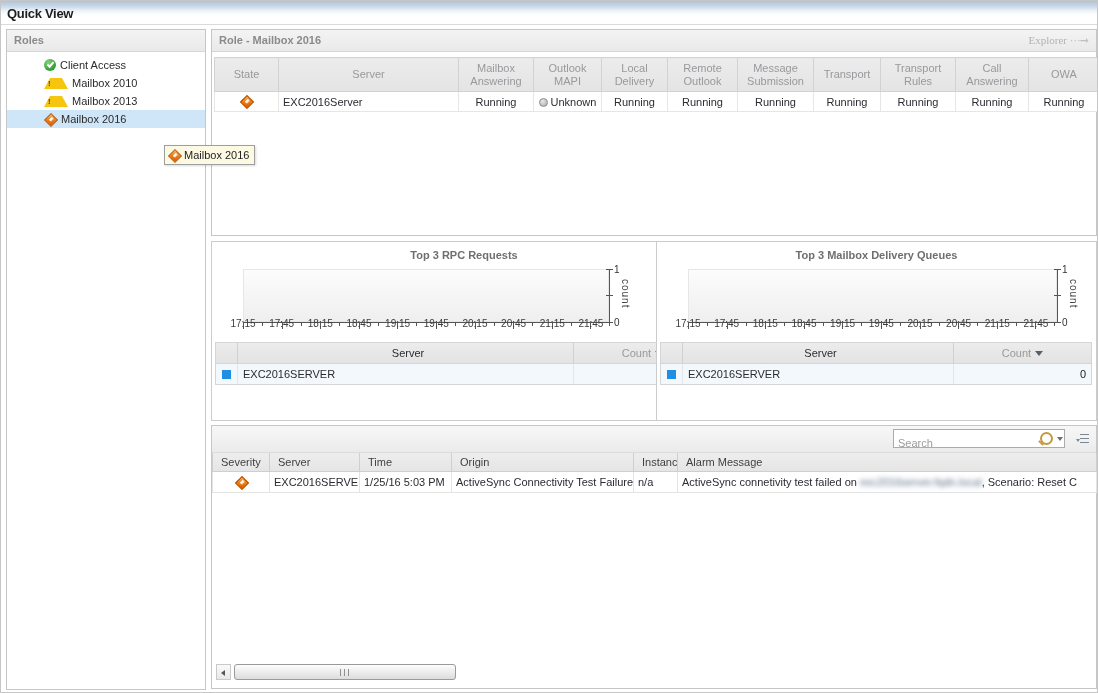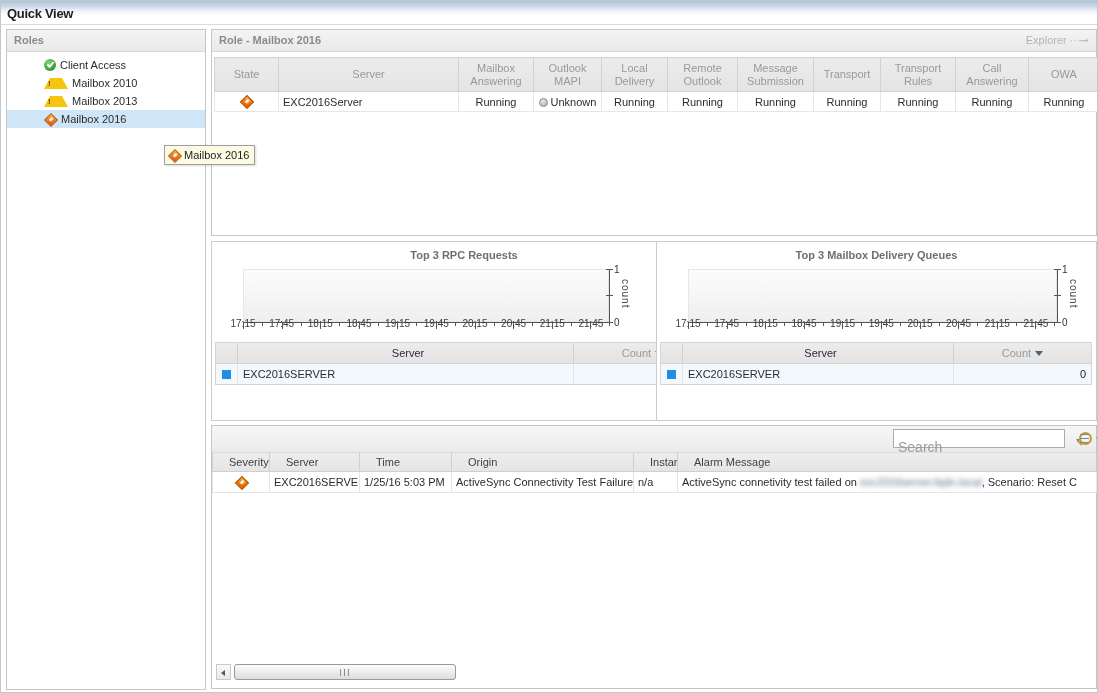--- a/index.html
+++ b/index.html
@@ -9,21 +9,21 @@
   
   .titlebar{position:absolute;left:0;top:0;width:100%;height:23px;
     background:linear-gradient(to bottom,#aec3d9 0,#c9d7e7 5px,#eef3f9 10px,#ffffff 14px);
     border-bottom:1px solid #dadada;}
   .titlebar .title{position:absolute;left:6px;top:5px;font-weight:bold;font-size:13px;color:#1d1d1d;letter-spacing:-0.3px;}
 
   
   .panel{position:absolute;background:#fff;border:1px solid #c6c6c6;box-sizing:border-box;}
   .panel-hdr{height:21px;line-height:21px;background:linear-gradient(#f4f4f4,#e9e9e9);
     border-bottom:1px solid #d6d6d6;padding:0 7px;font-weight:bold;color:#8a8a8a;position:relative;}
-  .explorer-link{position:absolute;right:8px;top:0;color:#b3b3b3;font-weight:normal;cursor:pointer;}
+  .explorer-link{position:absolute;right:8px;top:0;color:#b3b3b3;font-weight:normal;cursor:pointer;font-family:Liberation Serif, serif;}
   .explorer-link .dash-arrow{color:#c0c0c0;letter-spacing:-1px;font-size:11px;}
 
   
   .roles-panel{left:5px;top:28px;width:200px;height:661px;}
   .tree{padding-top:4px;}
   .tree-row{height:18px;display:flex;align-items:center;cursor:pointer;}
   .tree-row.selected{background:#cfe5f8;}
   .tree-row .lbl{margin-left:4px;color:#2b2b2b;}
   .indent0{padding-left:5px;} .indent1{padding-left:37px;}
   .expand-box{width:9px;height:9px;border:1px solid #9a9a9a;background:#fff;position:relative;margin-right:4px;flex:0 0 9px;}
@@ -95,33 +95,33 @@
   .c.cnt{width:137px;flex:0 0 137px;}
   .sq-blue{width:9px;height:9px;background:#1f8ee3;margin:0 auto;}
   .sort-desc{display:inline-block;width:0;height:0;border-left:4px solid transparent;border-right:4px solid transparent;
     border-top:5px solid #55606b;vertical-align:1px;margin-left:4px;}
 
   
   .alarms-panel{left:210px;top:424px;width:886px;height:264px;}
   .alarms-hdr{height:20px;line-height:20px;padding:0 6px;font-weight:bold;color:#4d4d4d;background:#fdfdfd;border-bottom:1px solid #e0e0e0;}
   .alarms-toolbar{position:relative;height:26px;background:linear-gradient(#f7f7f7,#ebebeb);border-bottom:1px solid #dcdcdc;}
   .searchbox{position:absolute;right:31px;top:3px;width:172px;height:19px;background:#fff;border:1px solid #ababab;box-sizing:border-box;display:flex;align-items:center;}
-  .searchbox input{border:none;outline:none;flex:1;height:15px;font-family:inherit;font-size:14px;color:#333;padding:17px 0 0 4px;background:transparent;}
+  .searchbox input{border:none;outline:none;flex:1;height:15px;font-family:inherit;font-size:11px;color:#333;padding:8px 0 0 4px;background:transparent;}
   .searchbox input::placeholder{color:#9b9b9b;}
   .mag{width:9px;height:9px;border:2px solid #c49a3c;border-radius:50%;position:relative;margin-right:2px;flex:0 0 9px;}
   .mag::after{content:"";position:absolute;left:-4px;top:8px;width:6px;height:2px;background:#c49a3c;transform:rotate(45deg);}
   .caret-down{width:0;height:0;border-left:3px solid transparent;border-right:3px solid transparent;border-top:4px solid #6f6f6f;margin:0 4px 0 2px;}
   .col-menu{position:absolute;right:7px;top:7px;width:13px;height:12px;cursor:pointer;}
   .col-menu i{position:absolute;right:0;height:1px;width:9px;background:#7d8792;}
   .col-menu i:nth-child(1){top:1px;} .col-menu i:nth-child(2){top:5px;} .col-menu i:nth-child(3){top:9px;}
   .col-menu::after{content:"";position:absolute;left:0;top:6px;width:0;height:0;border-left:2px solid transparent;border-right:2px solid transparent;border-top:3px solid #7d8792;}
 
   table.alarm-grid{border-collapse:collapse;table-layout:fixed;width:885px;margin:0;}
   table.alarm-grid th{background:linear-gradient(#ededed,#e5e5e5);color:#3f3f3f;font-weight:normal;text-align:left;
-    border:1px solid #cfcfcf;border-top:none;height:18px;padding:0 16px;white-space:nowrap;overflow:hidden;}
+    border:1px solid #cfcfcf;border-top:none;height:18px;padding:0 8px;white-space:nowrap;overflow:hidden;}
   table.alarm-grid td{border:1px solid #e4e4e4;height:20px;padding:0 4px;color:#2b2b33;white-space:nowrap;overflow:hidden;background:#fff;}
   td.sev{text-align:center;}
   td.na{color:#9b9b9b;}
   .redacted{filter:blur(2.6px);color:#5a6b86;}
 
   
   .hscroll{position:absolute;left:4px;right:4px;bottom:7px;height:17px;}
   .hs-arrow{position:absolute;left:0;top:0;width:15px;height:16px;background:linear-gradient(#fafafa,#e8e8e8);
     border:1px solid #c9c9c9;box-sizing:border-box;cursor:pointer;}
   .hs-arrow::after{content:"";position:absolute;left:4px;top:5px;width:0;height:0;border-top:3px solid transparent;border-bottom:3px solid transparent;border-right:4px solid #555;}

